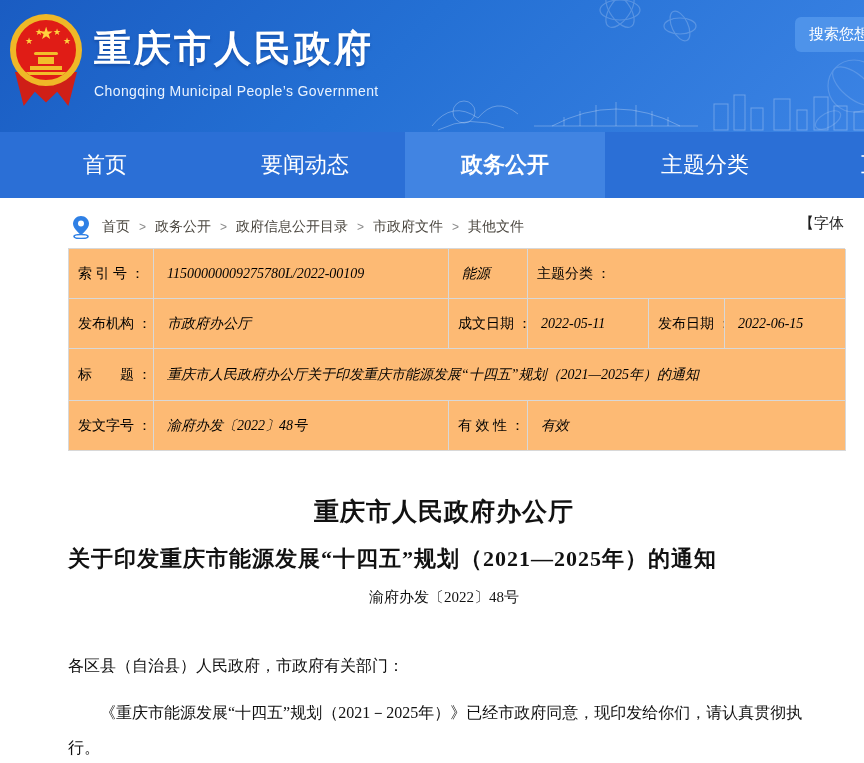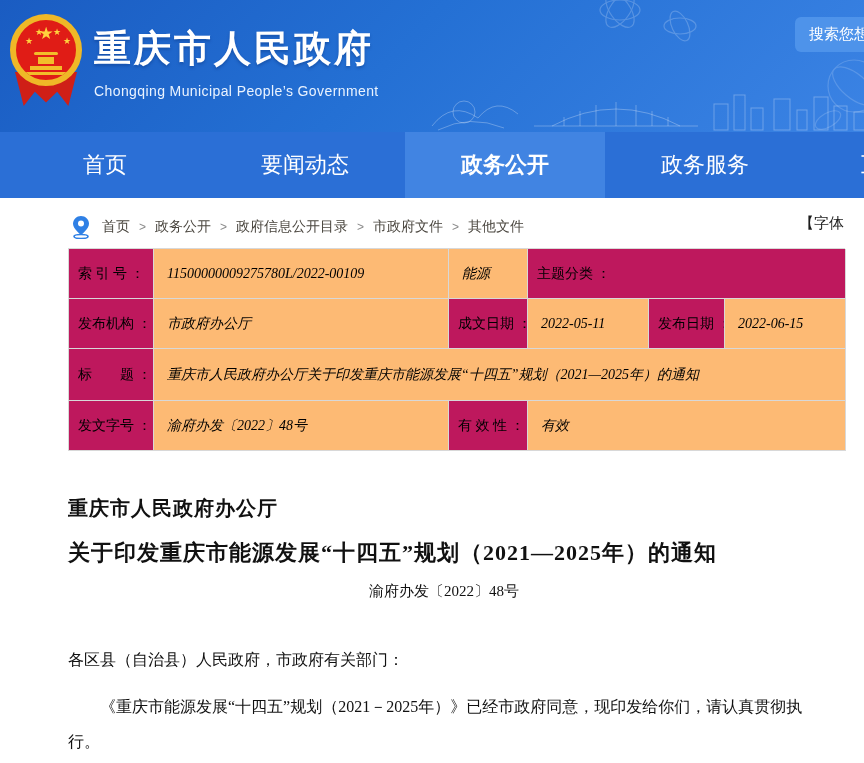--- a/index.html
+++ b/index.html
@@ -80,27 +80,27 @@
     font-family:"Liberation Serif", serif; font-size:14px; color:#000;
   }
   .meta-row { display:grid; }
   .row-a { grid-template-columns:85px 295px 79px 318px; height:50px; }
   .row-b { grid-template-columns:85px 295px 79px 121px 76px 121px; height:50px; }
   .row-c { grid-template-columns:85px 692px; height:52px; }
   .meta-cell {
     border-right:1px solid #d8d8d8; border-bottom:1px solid #d8d8d8;
     display:flex; align-items:center; overflow:hidden; white-space:nowrap;
   }
-  .meta-label { background:#be185d; padding-left:9px; }
+  .meta-label { background:#fdba74; padding-left:9px; }
   .meta-value { background:#fdba74; padding-left:13px;font-style:italic; }
   .meta-value.wrapok { white-space:normal; line-height:1.5; }
 
   
   .doc { margin:0 44px 0 68px; font-family:"Liberation Serif", serif; color:#111; }
-  .doc-title-1 { margin-top:44px; text-align:left; font-size:20px; font-weight:bold; letter-spacing:1px; }
+  .doc-title-1 { margin-top:44px; text-align:center; font-size:25px; font-weight:bold; letter-spacing:1px; }
   .doc-title-2 { margin-top:16px; text-align:left; font-size:22px; font-weight:bold; letter-spacing:1px; }
   .doc-number  { margin-top:14px; text-align:center; font-size:15px; }
   .doc-salutation { margin-top:46px; font-size:16px; line-height:1.6; }
   .doc-paragraph  { margin-top:16px; font-size:16px; line-height:2.2; text-indent:2em; }
 </style>
 </head>
 <body>
 
 <div class="page">
 
@@ -159,21 +159,21 @@
     <div class="search-box">
       <span>搜索您想</span>
     </div>
   </header>
 
   <nav class="main-nav">
     <div class="nav-inner">
       <a class="nav-item">首页</a>
       <a class="nav-item">要闻动态</a>
       <a class="nav-item active">政务公开</a>
-      <a class="nav-item">政务服务</a>
+      <a class="nav-item">主题分类</a>
       <a class="nav-item">互动交流</a>
     </div>
   </nav>
 
   <div class="crumb-row">
     <svg class="crumb-pin" viewBox="0 0 18 24">
       <path d="M9 1 C13.4 1 17 4.4 17 8.8 C17 14 9 20 9 20 C9 20 1 14 1 8.8 C1 4.4 4.6 1 9 1 Z" fill="#2f80e5"></path>
       <circle cx="9" cy="8.6" r="3" fill="#ffffff"></circle>
       <ellipse cx="9" cy="21.5" rx="7" ry="2" fill="none" stroke="#2f80e5" stroke-width="1.6"></ellipse>
     </svg>

